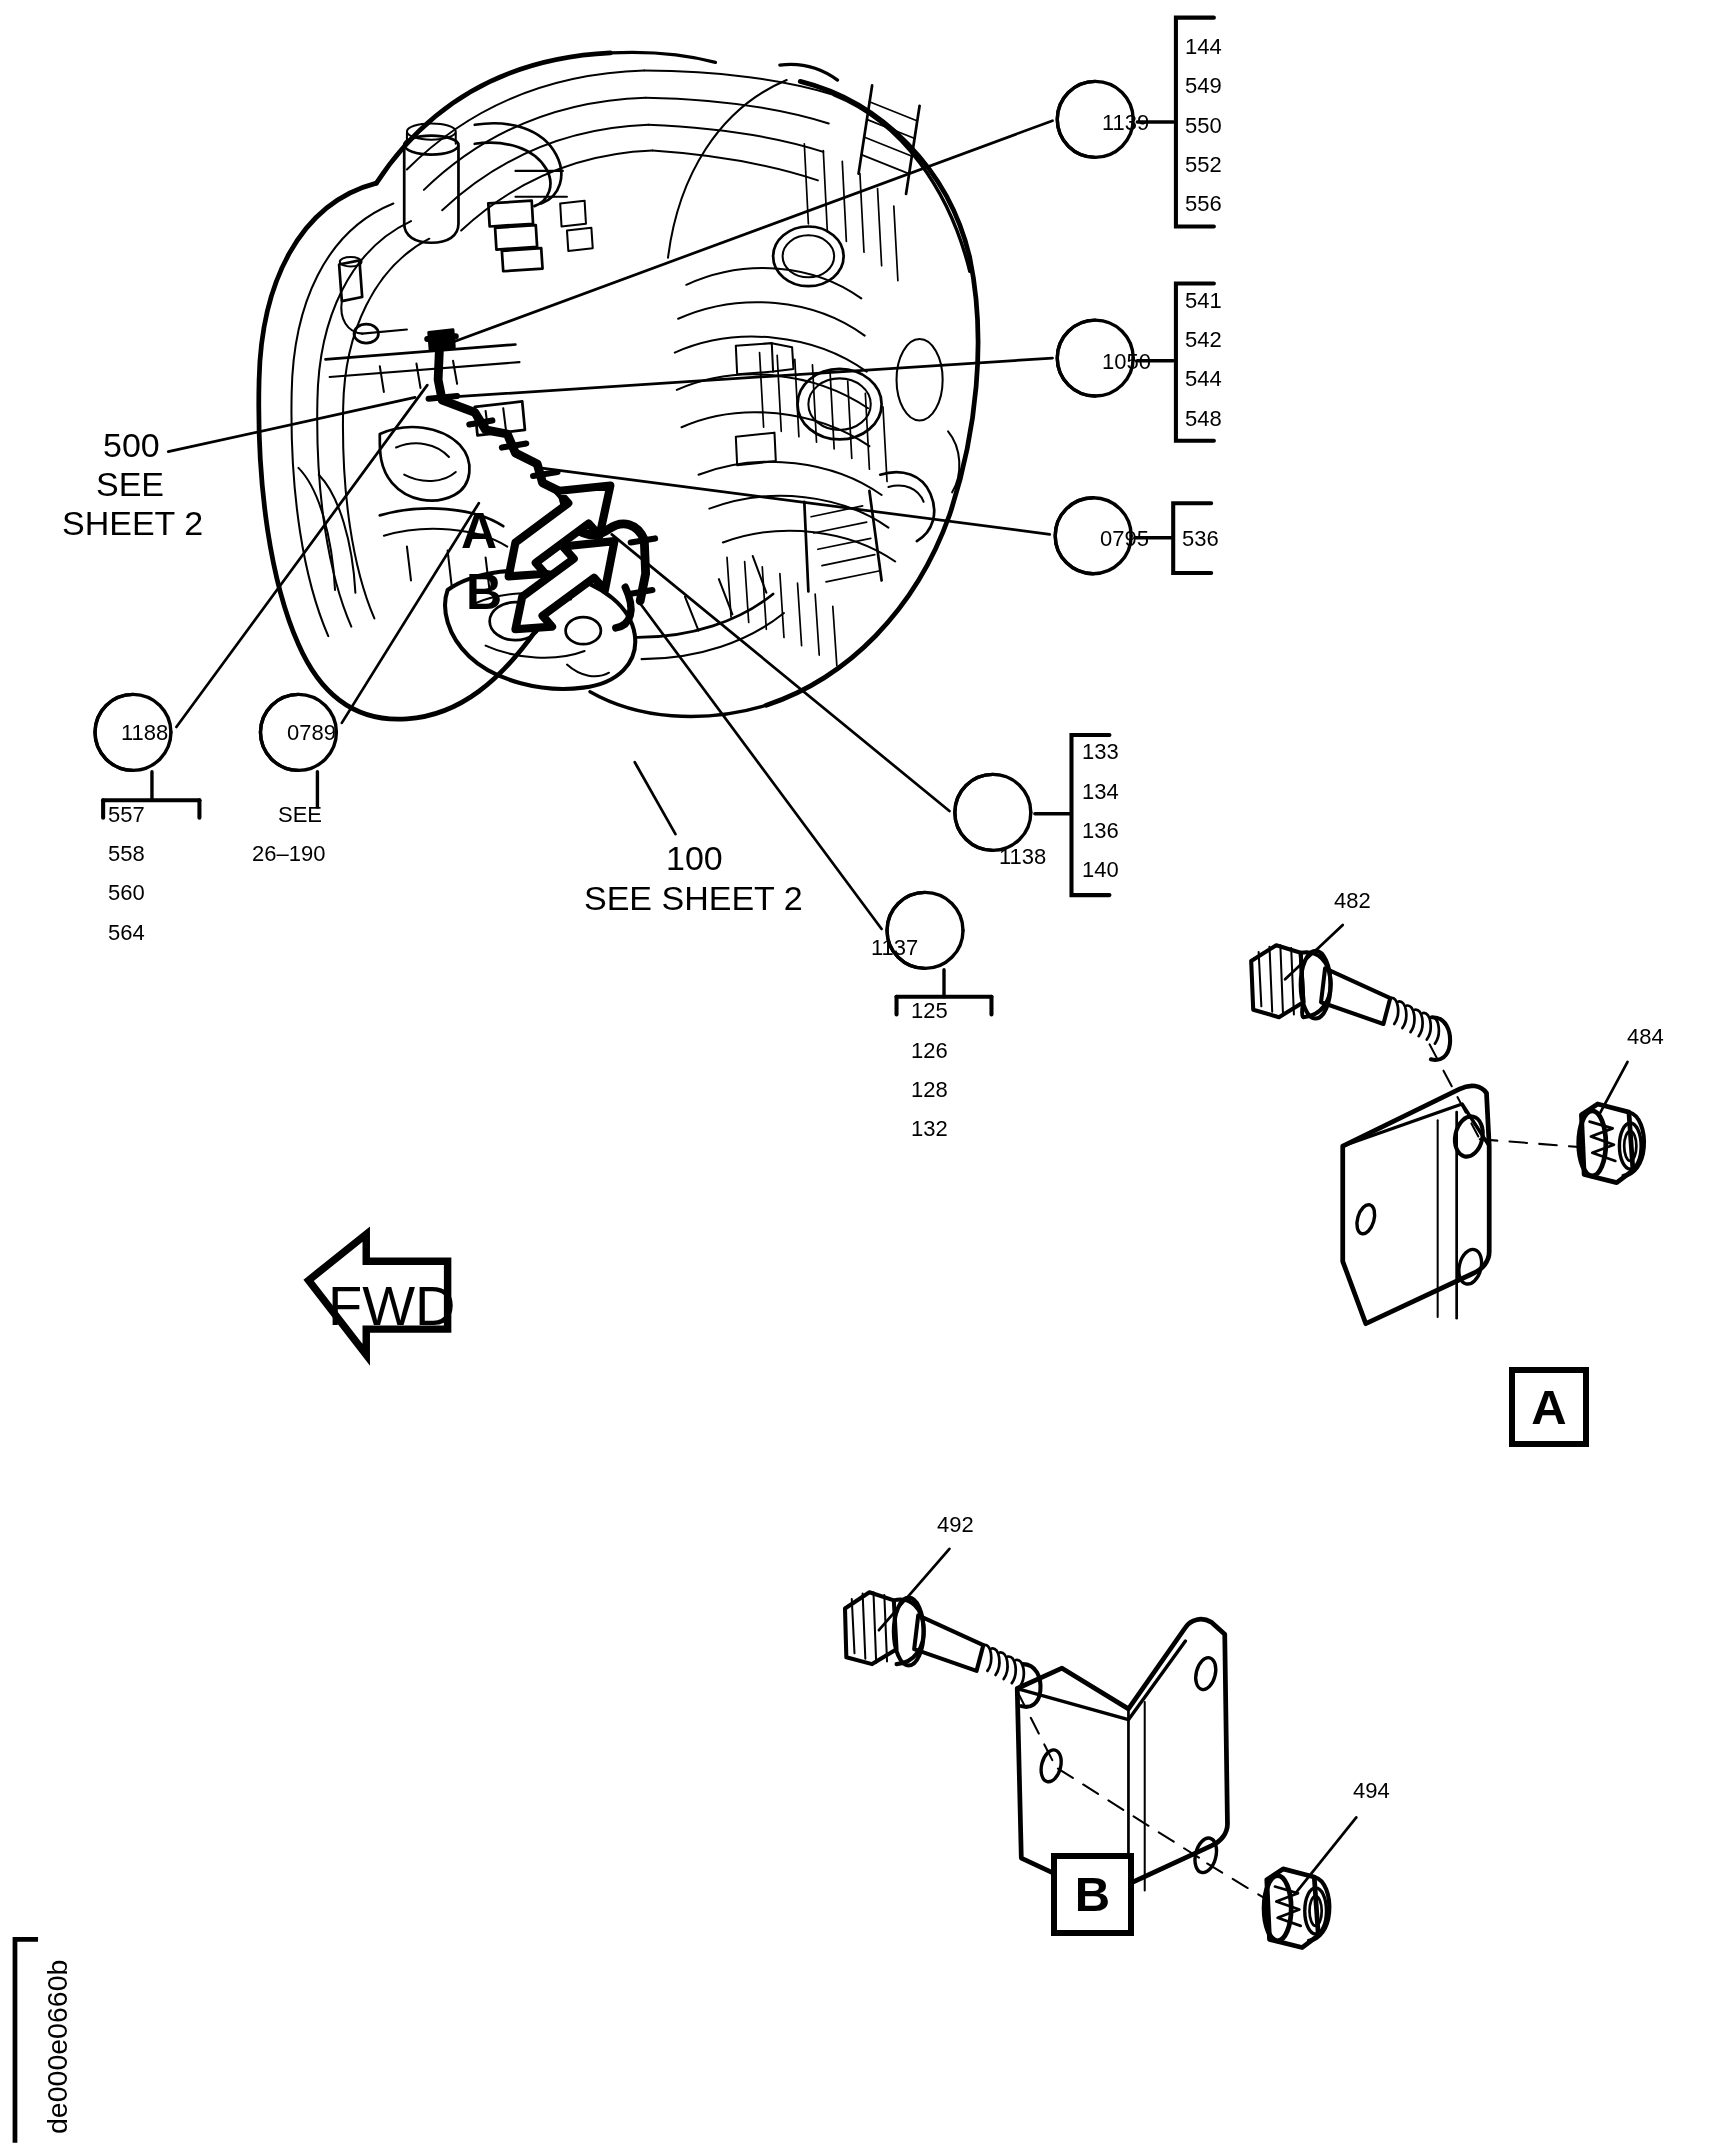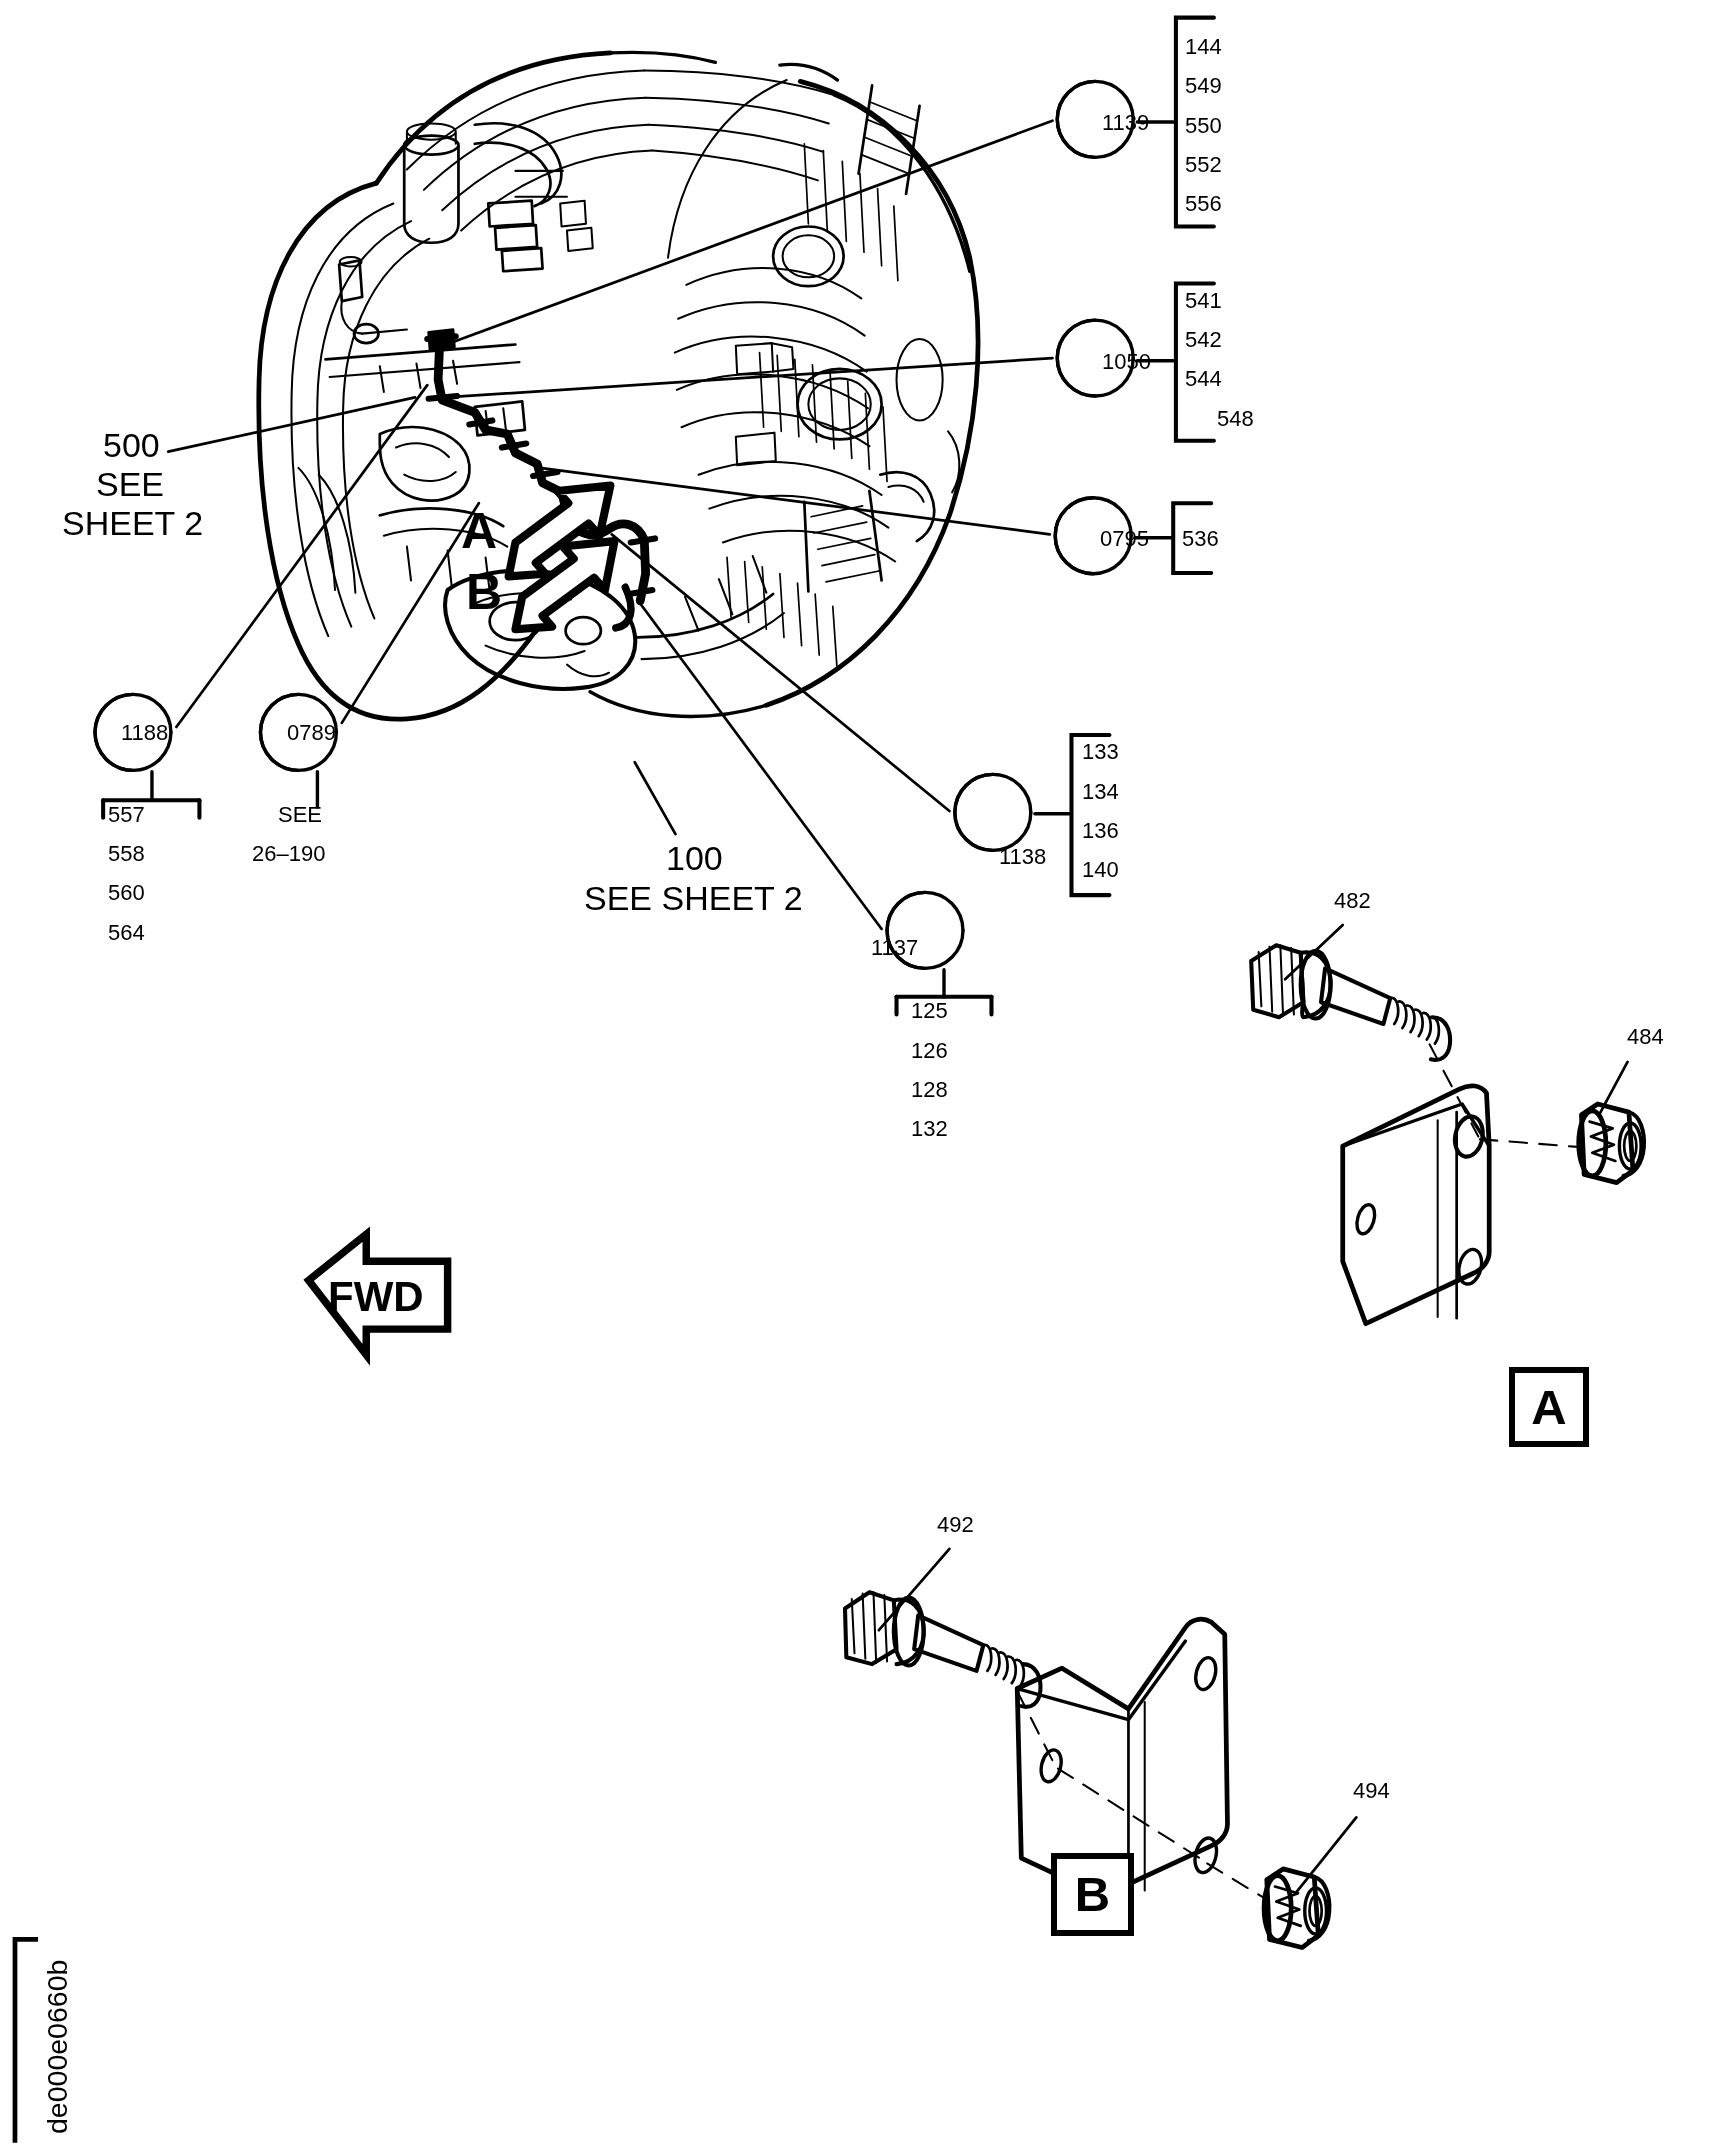--- a/index.html
+++ b/index.html
@@ -60,22 +60,22 @@
   .arrow-letter {
     position: absolute;
     font-family: "Liberation Sans", sans-serif;
     font-weight: bold;
     font-size: 50px;
     white-space: pre;
   }
   .fwd-text {
     position: absolute;
     font-family: "Liberation Sans", sans-serif;
-    font-weight: bold;
-    font-size: 42px;
+    font-weight: normal;
+    font-size: 56px;
     white-space: pre;
   }
 </style>
 </head>
 <body>
 
 <div id="sheet">
 
   <svg class="layer" viewBox="0 0 2551 3172">
     <g fill="none" stroke="#000" stroke-width="3" stroke-linejoin="round" stroke-linecap="round">
@@ -471,21 +471,21 @@
   <div class="txt num" style="left:1185px; top:27px;">144</div>
   <div class="txt num" style="left:1185px; top:66px;">549</div>
   <div class="txt num" style="left:1185px; top:106px;">550</div>
   <div class="txt num" style="left:1185px; top:145px;">552</div>
   <div class="txt num" style="left:1185px; top:184px;">556</div>
 
   <div class="txt num" style="left:1102px; top:342px;">1050</div>
   <div class="txt num" style="left:1185px; top:281px;">541</div>
   <div class="txt num" style="left:1185px; top:320px;">542</div>
   <div class="txt num" style="left:1185px; top:359px;">544</div>
-  <div class="txt num" style="left:1185px; top:399px;margin-left:32px;">548</div>
+  <div class="txt num" style="left:1185px; top:399px;">548</div>
 
   <div class="txt num" style="left:1100px; top:519px;">0795</div>
   <div class="txt num" style="left:1182px; top:519px;">536</div>
 
   <div class="txt num" style="left:999px; top:796px;margin-top:41px;">1138</div>
   <div class="txt num" style="left:1082px; top:732px;">133</div>
   <div class="txt num" style="left:1082px; top:772px;">134</div>
   <div class="txt num" style="left:1082px; top:811px;">136</div>
   <div class="txt num" style="left:1082px; top:850px;">140</div>
 

